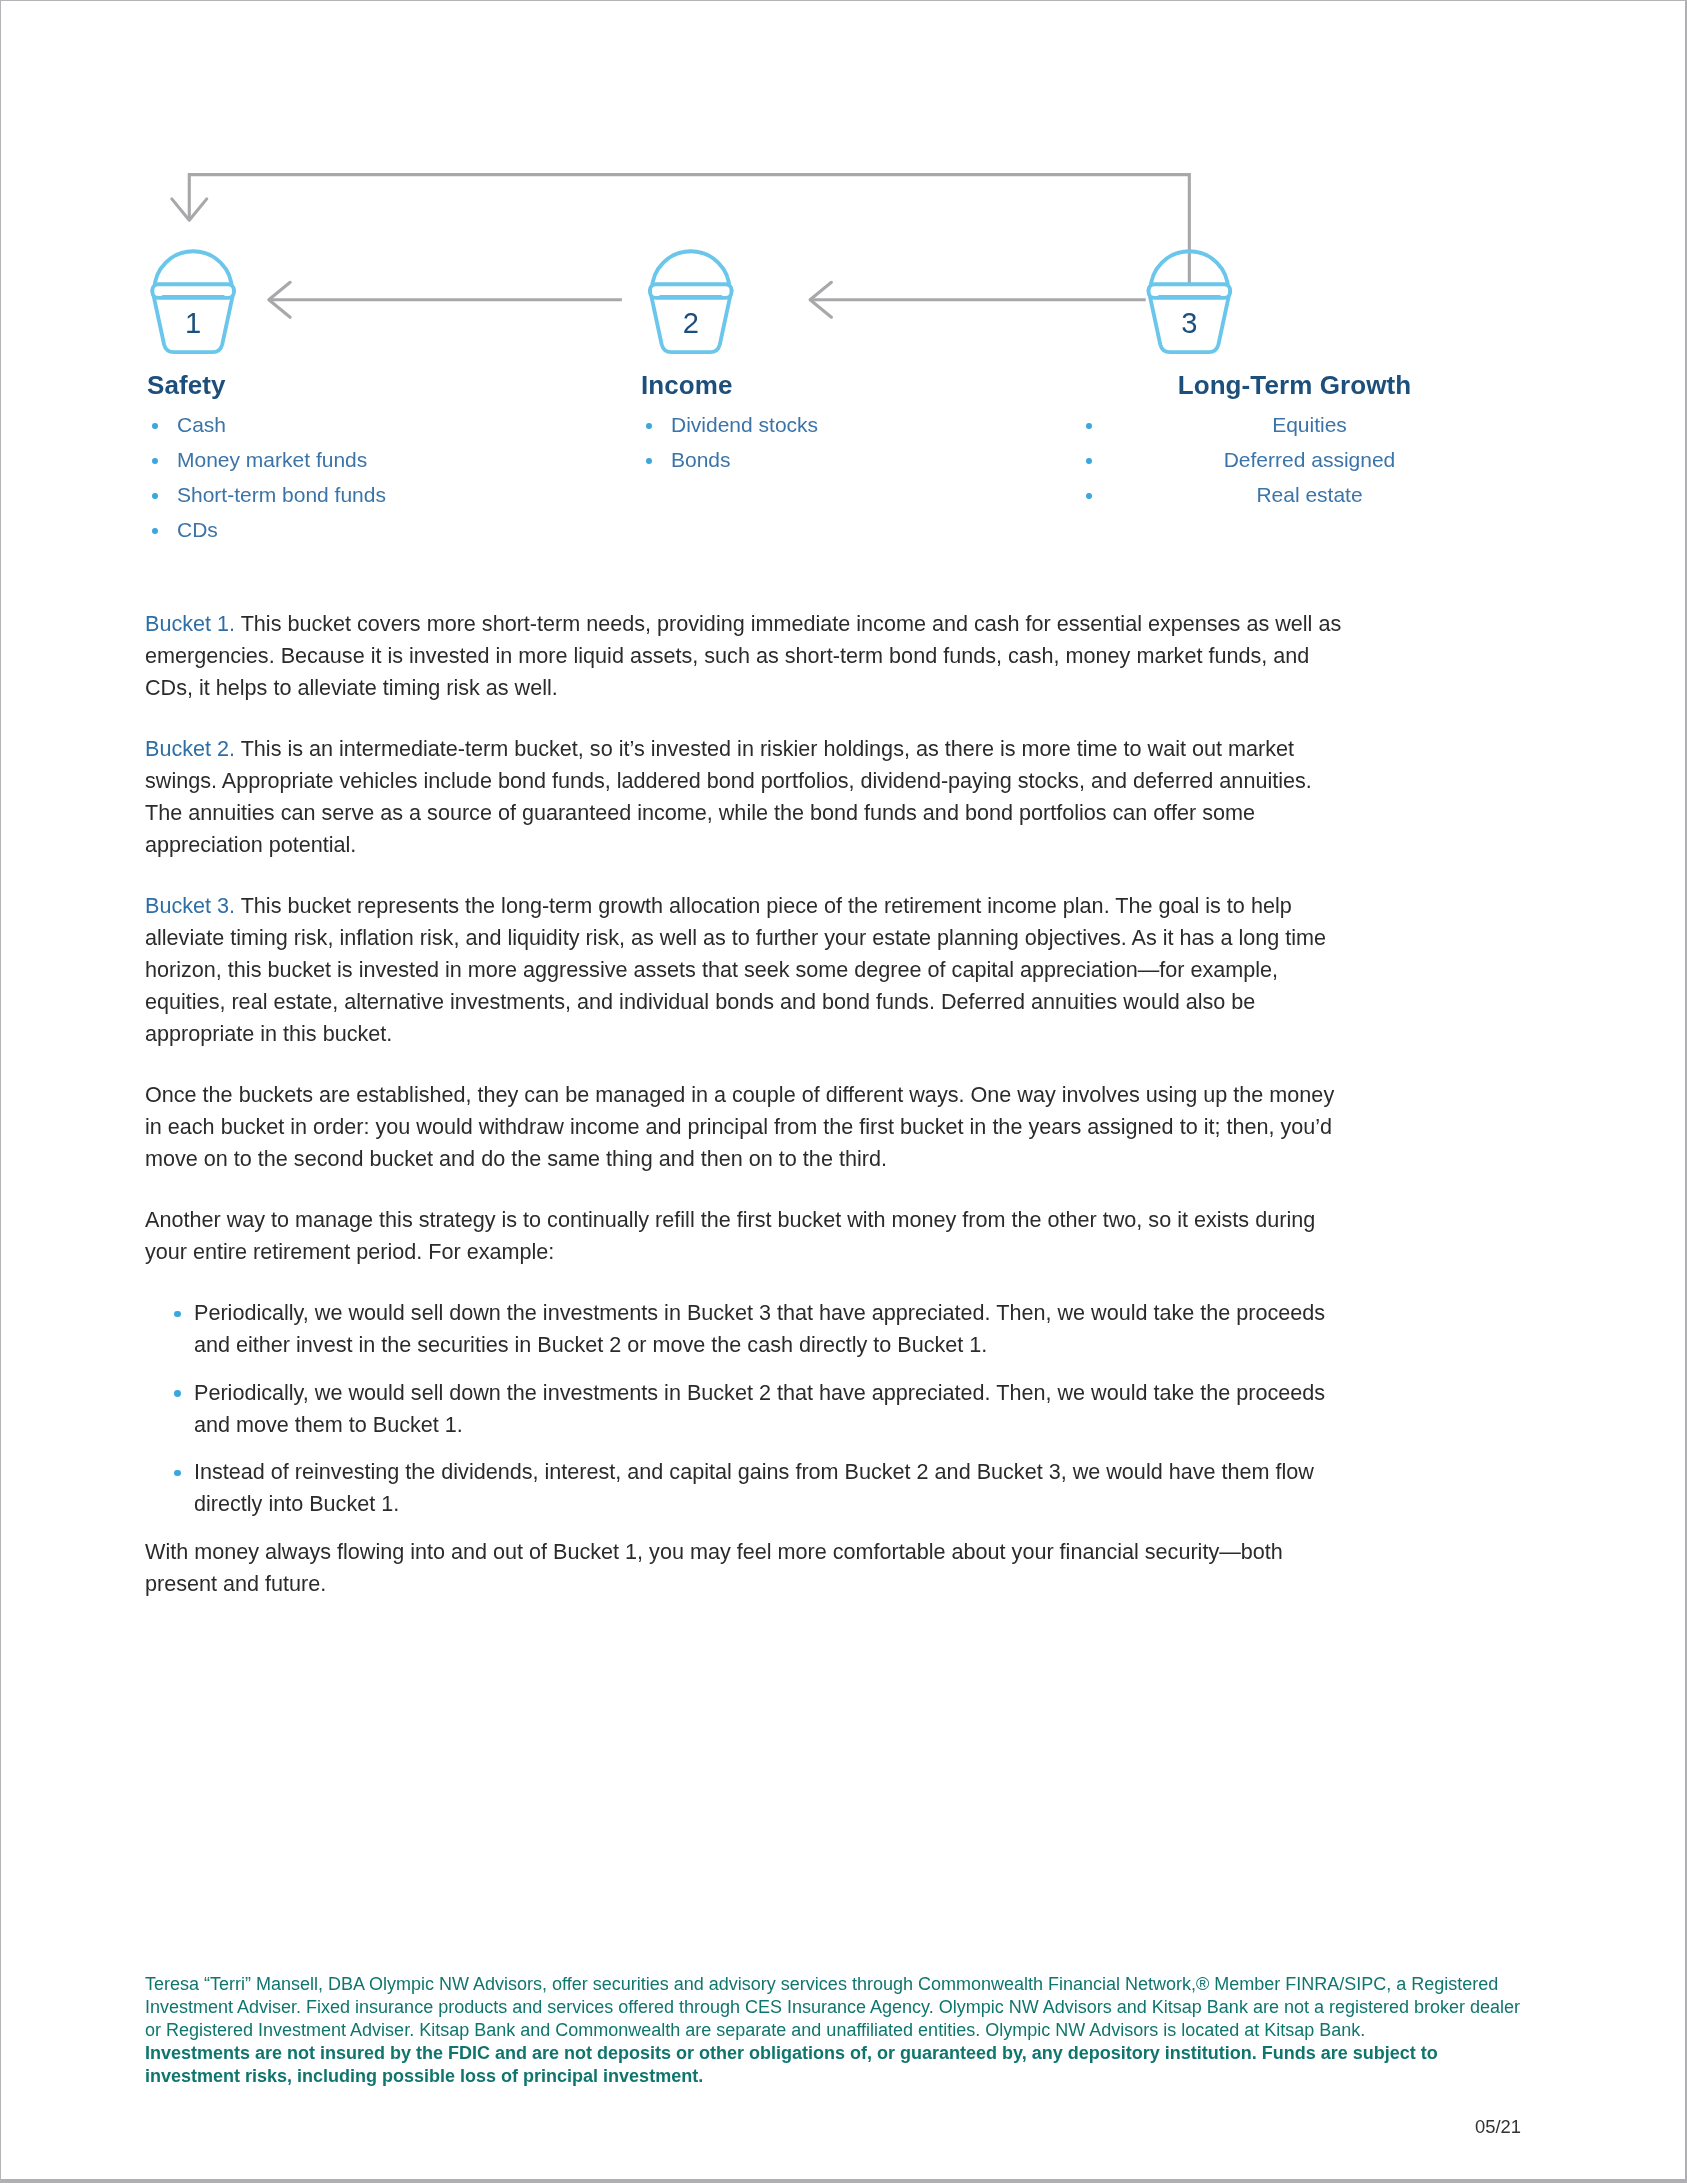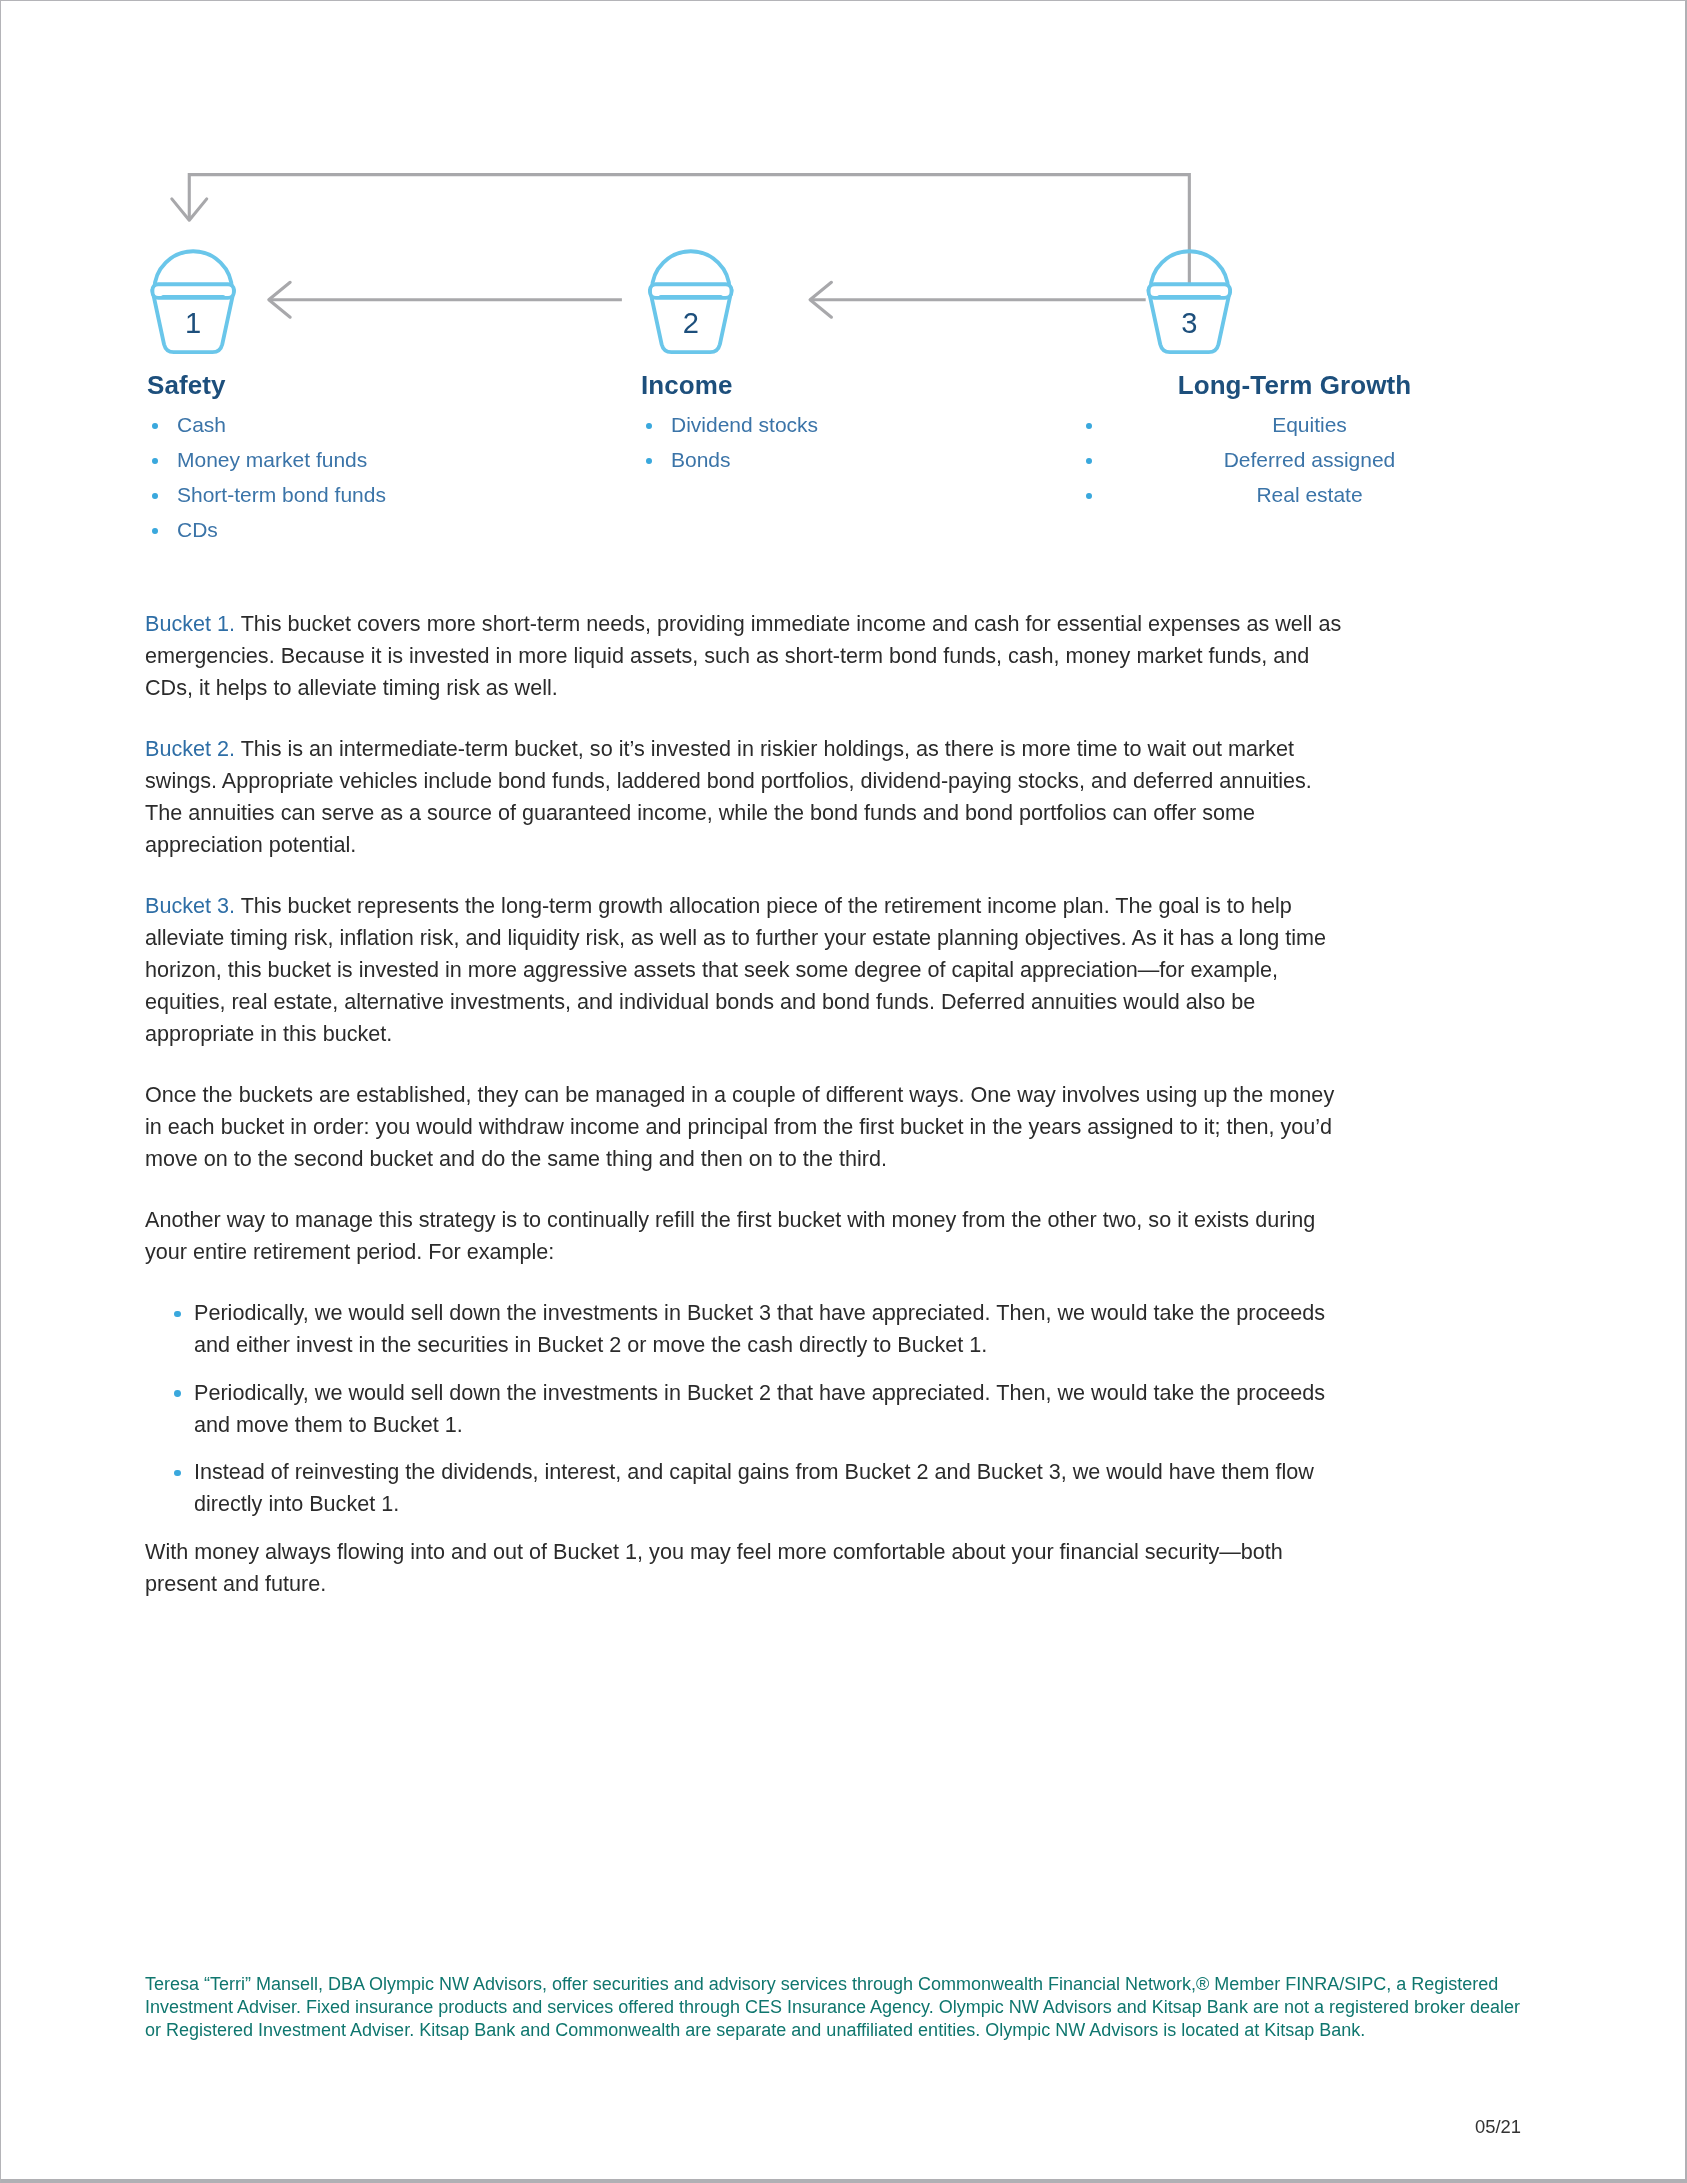--- a/index.html
+++ b/index.html
@@ -237,17 +237,18 @@
       <li><span class="dot"></span><span>Periodically, we would sell down the investments in Bucket 3 that have appreciated. Then, we would take the proceeds and either invest in the securities in Bucket 2 or move the cash directly to Bucket 1.</span></li>
       <li><span class="dot"></span><span>Periodically, we would sell down the investments in Bucket 2 that have appreciated. Then, we would take the proceeds and move them to Bucket 1.</span></li>
       <li><span class="dot"></span><span>Instead of reinvesting the dividends, interest, and capital gains from Bucket 2 and Bucket 3, we would have them flow directly into Bucket 1.</span></li>
     </ul>
 
     <p><span>With money always flowing into and out of Bucket 1, you may feel more comfortable about your financial security—both present and future.</span></p>
   </div>
 
   <div class="footer">
     <p class="disclaimer">Teresa “Terri” Mansell, DBA Olympic NW Advisors, offer securities and advisory services through Commonwealth Financial Network,® Member FINRA/SIPC, a Registered Investment Adviser. Fixed insurance products and services offered through CES Insurance Agency. Olympic NW Advisors and Kitsap Bank are not a registered broker dealer or Registered Investment Adviser. Kitsap Bank and Commonwealth are separate and unaffiliated entities. Olympic NW Advisors is located at Kitsap Bank.</p>
+    <p class="disclaimer bold">Investments are not insured by the FDIC and are not deposits or other obligations of, or guaranteed by, any depository institution. Funds are subject to investment risks, including possible loss of principal investment.</p>
     <div class="revdate">05/21</div>
   </div>
 
 </div>
 
 
 </body></html>

